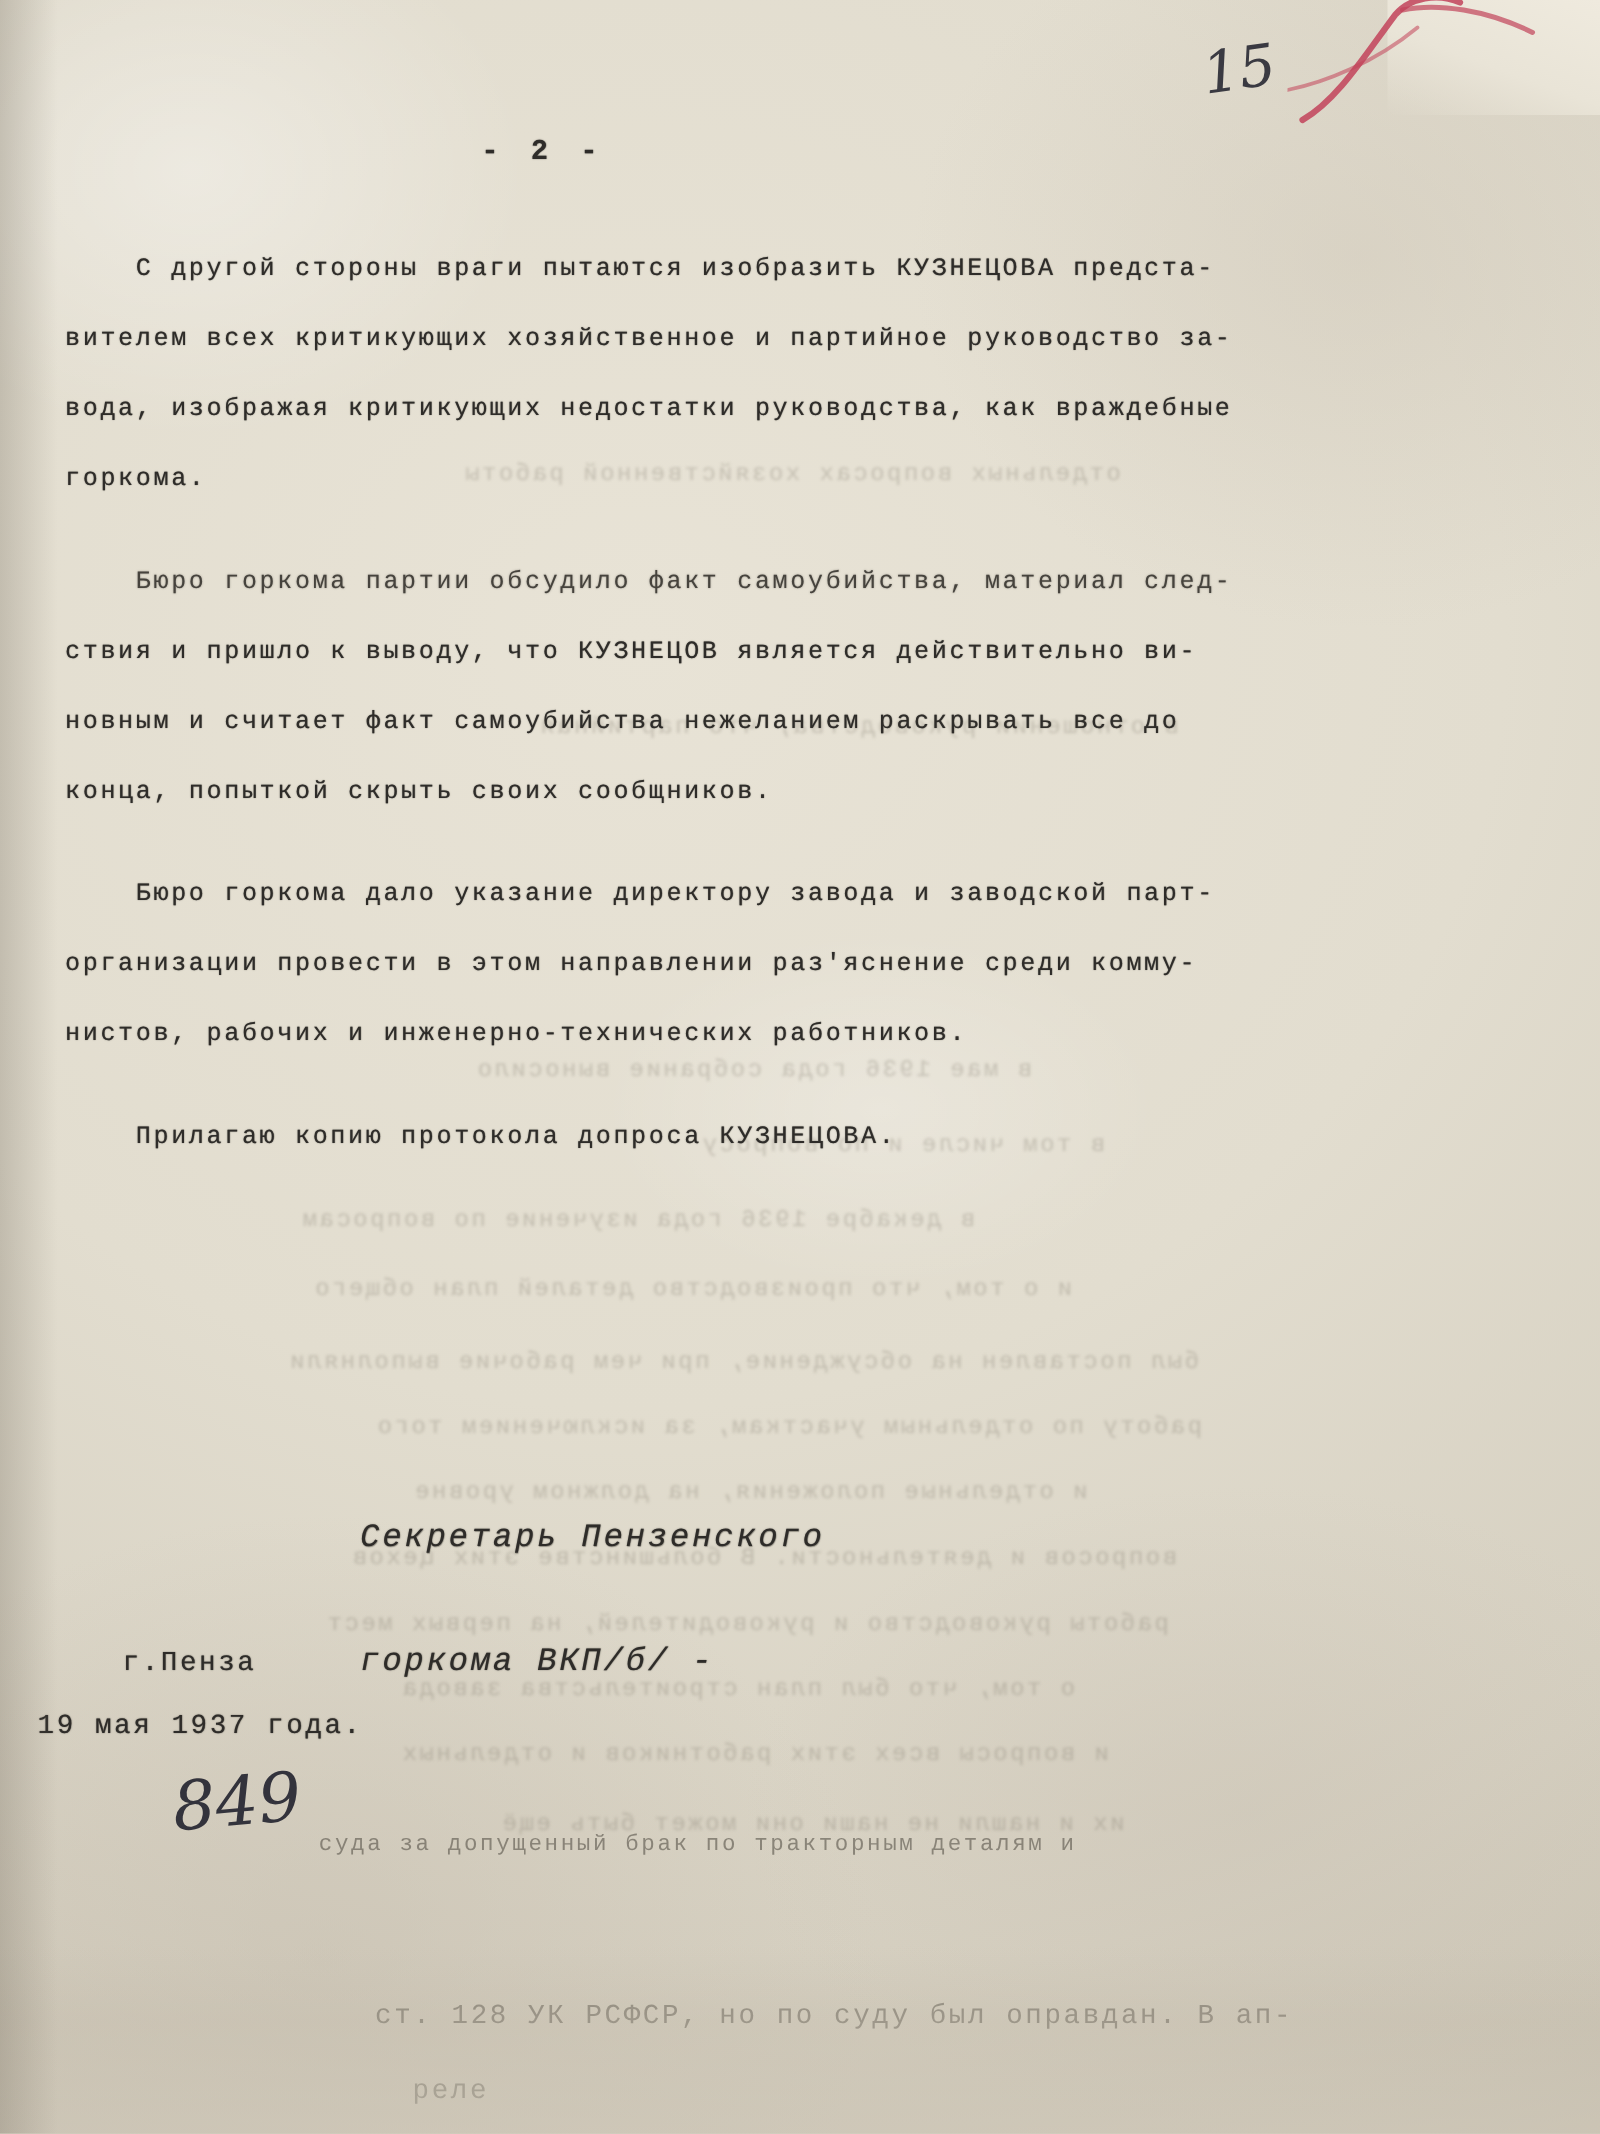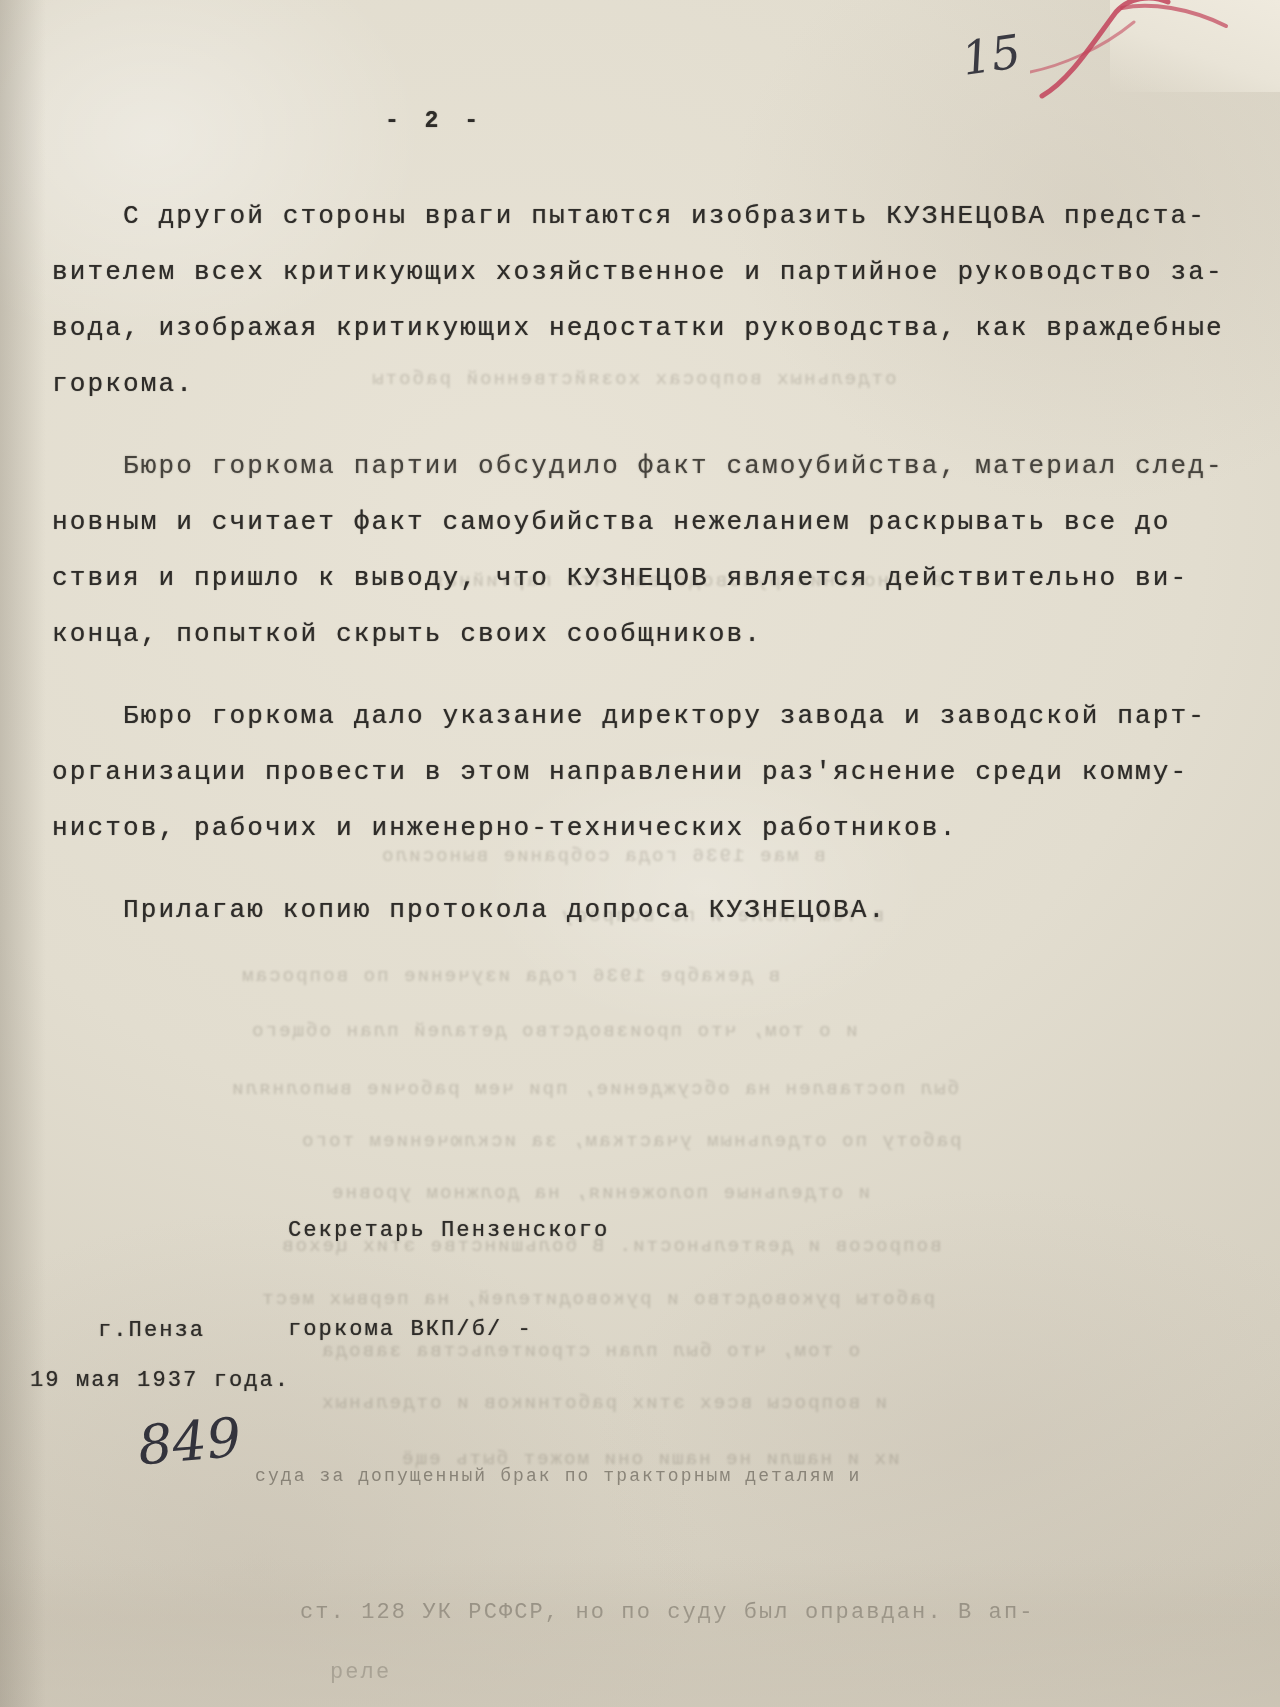--- a/index.html
+++ b/index.html
@@ -85,40 +85,41 @@
   #body-text {
     position: absolute;
     left: 52px;
     top: 188px;
     width: 1120px;
   }
   .para {
     margin: 0 0 26px 0;
   }
   .line {
-    font-size: 26px;
+    font-size: 20px;
     letter-spacing: 2.15px;
     line-height: 56px;
     color: #2e2c29;
     white-space: pre;
     font-family: "Liberation Mono", monospace;
     text-shadow: 0 0 1.1px rgba(48,46,42,.6), 0.35px 0.25px .5px rgba(60,56,50,.3);
   }
   .line.faint {
     color: #46433d;
     text-shadow: 0 0 1.6px rgba(70,66,60,.5);
   }
 
   
   #signature {
     left: 288px;
     top: 1148px;
-    font-size: 22px;
+    font-size: 26px;
     letter-spacing: 2.1px;
     line-height: 33px;
+    font-style: italic;
   }
 
   
   #place {
     left: 98px;
     top: 1318px;
     font-size: 22px;
     letter-spacing: 2.1px;
   }
   #date {
@@ -217,22 +218,22 @@
 
   <div id="body-text">
       <div class="para">
         <div class="line">    С другой стороны враги пытаются изобразить КУЗНЕЦОВА предста-</div>
         <div class="line">вителем всех критикующих хозяйственное и партийное руководство за-</div>
         <div class="line">вода, изображая критикующих недостатки руководства, как враждебные</div>
         <div class="line">горкома.</div>
       </div>
       <div class="para">
         <div class="line faint">    Бюро горкома партии обсудило факт самоубийства, материал след-</div>
+        <div class="line">ствия и пришло к выводу, что КУЗНЕЦОВ является действительно ви-</div>
         <div class="line">новным и считает факт самоубийства нежеланием раскрывать все до</div>
-        <div class="line">ствия и пришло к выводу, что КУЗНЕЦОВ является действительно ви-</div>
         <div class="line">конца, попыткой скрыть своих сообщников.</div>
       </div>
       <div class="para">
         <div class="line">    Бюро горкома дало указание директору завода и заводской парт-</div>
         <div class="line">организации провести в этом направлении раз'яснение среди комму-</div>
         <div class="line">нистов, рабочих и инженерно-технических работников.</div>
       </div>
       <div class="para">
       </div>
       <div class="para">

